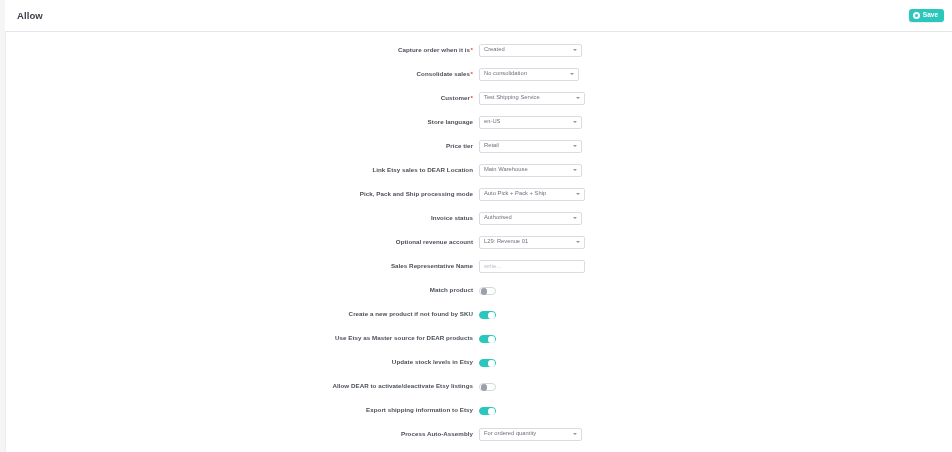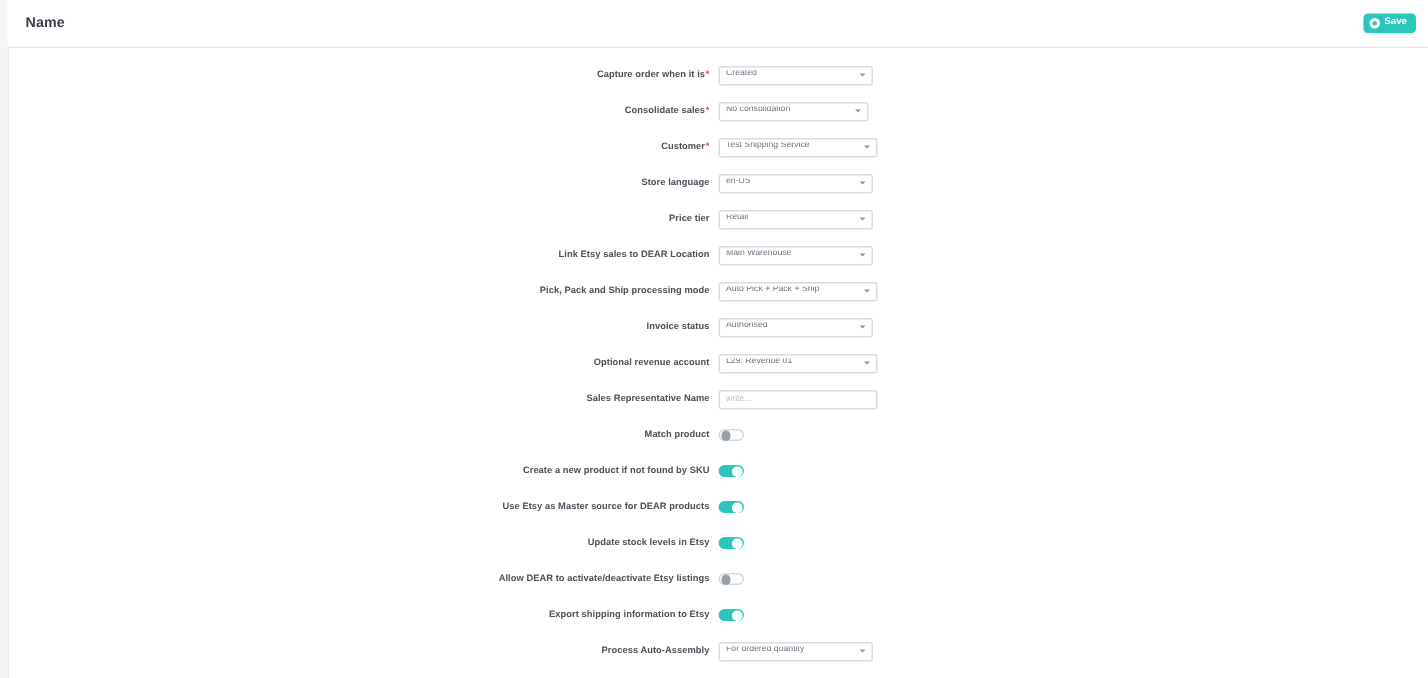--- a/index.html
+++ b/index.html
@@ -194,21 +194,21 @@
   .w-sm  { width: 100px; }
   .w-md  { width: 103px; }
   .w-lg  { width: 106px; }
 </style>
 </head>
 <body>
 
 <div id="page">
 
   <div class="header">
-    <div class="header-title">Name</div>
+    <div class="header-title">Allow</div>
     <button class="save-button">
       <span class="save-icon"></span>
       <span class="save-label">Save</span>
     </button>
   </div>
 
   <div class="panel">
     <div class="form" id="form-root">
         <div class="row">
           <div class="label">Capture order when it is<span class="req">*</span></div>

